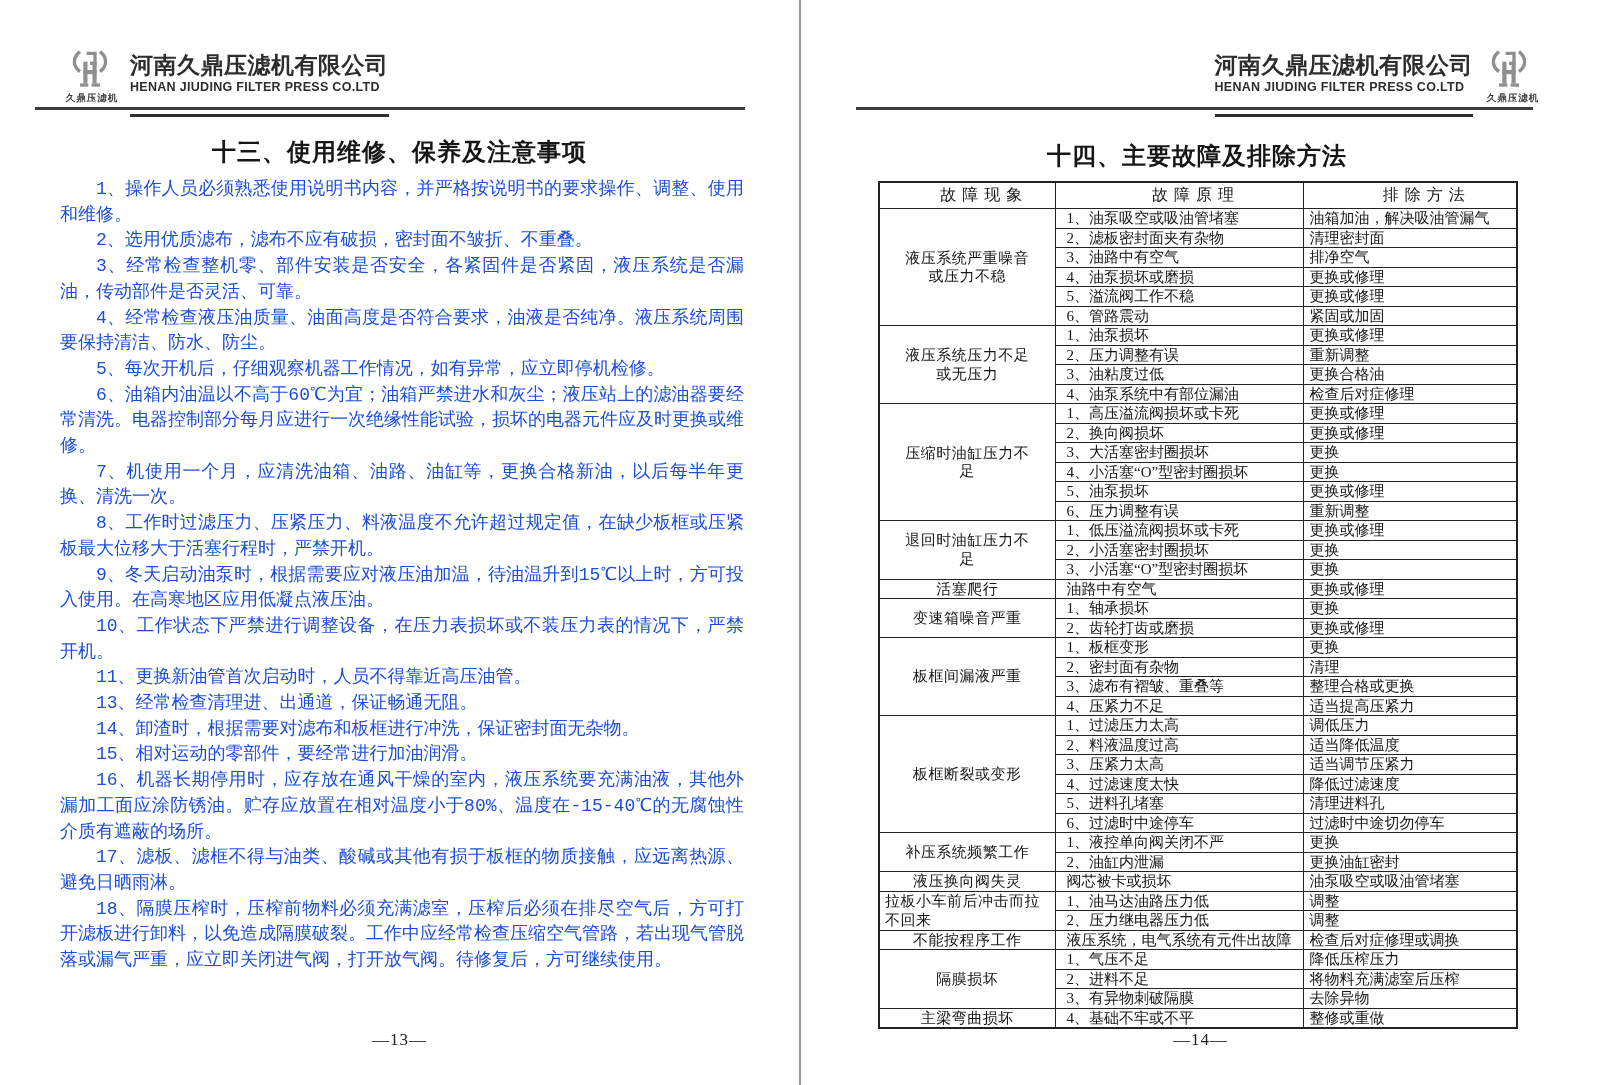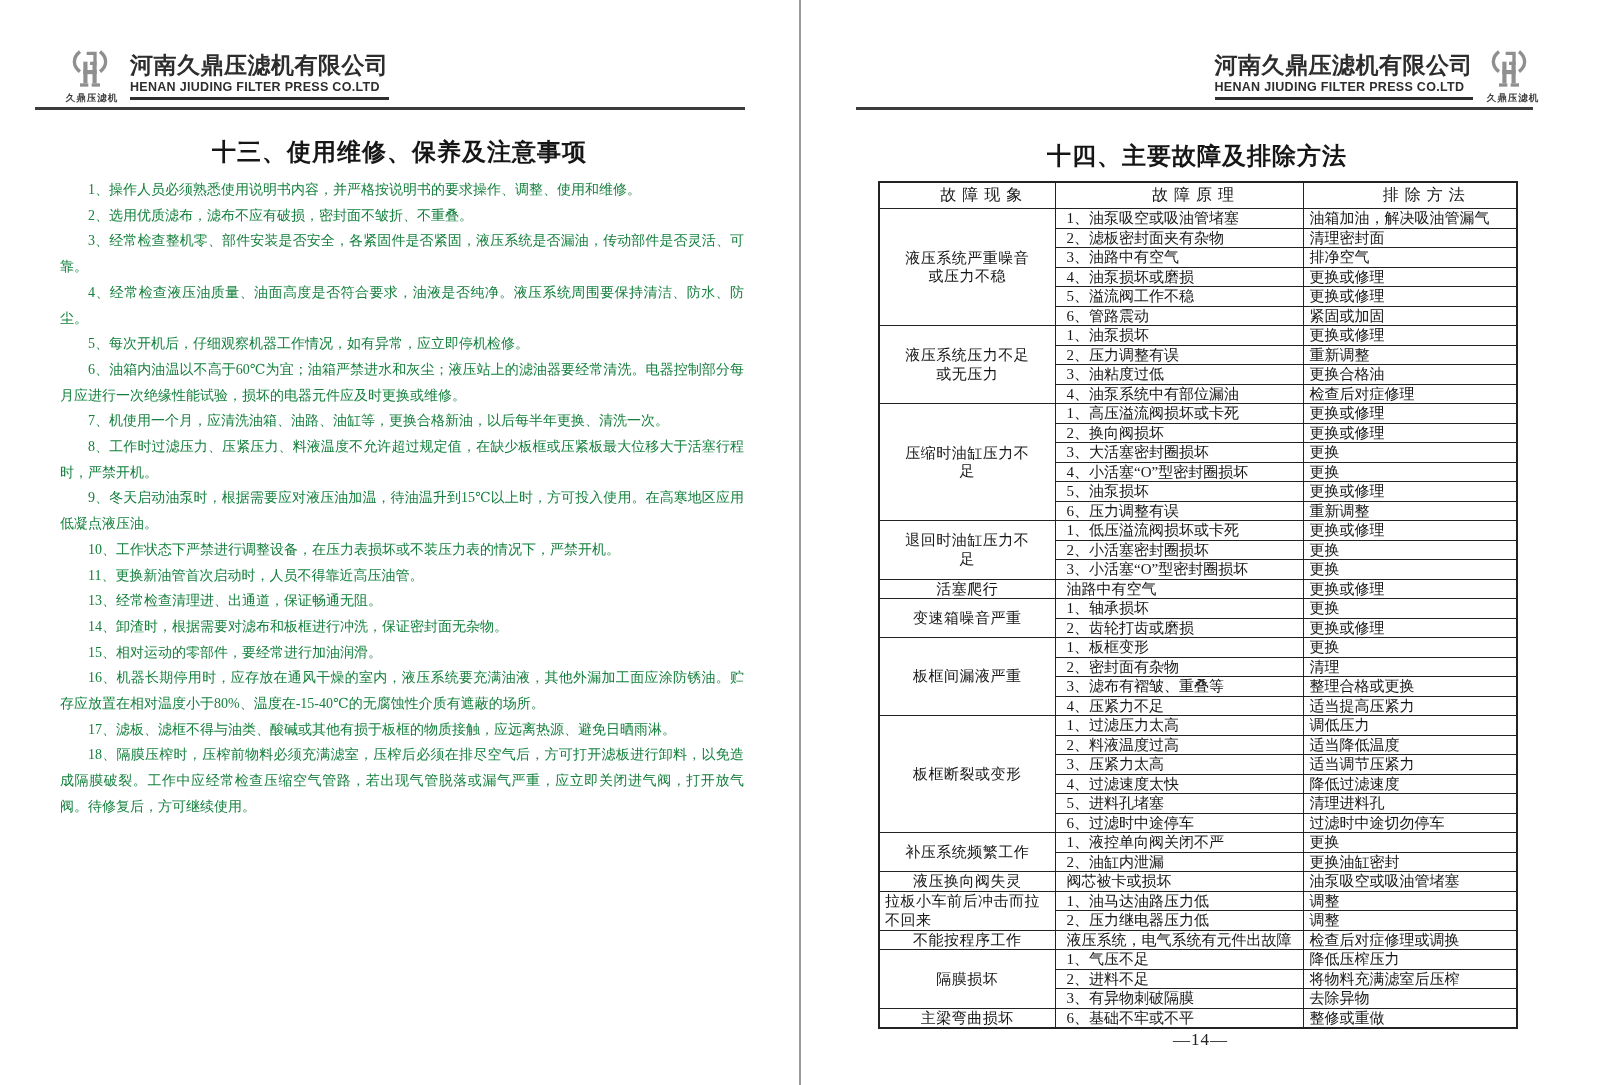--- a/index.html
+++ b/index.html
@@ -24,38 +24,38 @@
     font-size:9.5px;font-weight:700;color:#3d3d3d;letter-spacing:1px;white-space:nowrap;
   }
   .page-left .logo-caption{left:62px;top:92px;width:60px;text-align:center;}
   .page-right .logo-caption{left:682px;top:92px;width:60px;text-align:center;}
   .company{position:absolute;top:52px;font-family:"Liberation Sans","DejaVu Sans",sans-serif;}
   .page-left .company{left:130px;}
   .page-right .company{right:127px;}
   .co-cn{font-size:23px;font-weight:700;color:#2d2d2d;letter-spacing:0.5px;line-height:27px;white-space:nowrap;}
   .co-en{
     font-size:12.5px;font-weight:700;color:#2d2d2d;letter-spacing:0.3px;white-space:nowrap;
-    padding-bottom:3px;border-bottom:3px solid #2e2e2e;margin-top:1px;
+    padding-bottom:20px;border-bottom:3px solid #2e2e2e;margin-top:1px;
   }
   .head-rule{position:absolute;top:107px;height:3px;background:#3c3c3c;}
   .page-left .head-rule{left:35px;width:710px;}
   .page-right .head-rule{left:55px;width:677px;}
 
   
   .chapter-title{
     position:absolute;width:100%;text-align:center;
     font-family:"Liberation Sans","DejaVu Sans",sans-serif;
     font-weight:700;font-size:24px;color:#161616;letter-spacing:1px;
   }
   .page-left .chapter-title{top:136px;}
   .page-right .chapter-title{top:140px;left:77px;width:638px;}
 
   
   .paras{position:absolute;left:60px;top:177px;width:684px;
-    font-size:14px;line-height:25.7px;text-align:justify;color:#15803d;}
+    font-size:18px;line-height:25.7px;text-align:justify;color:#1d4ed8;font-family:Liberation Mono, monospace;}
   .paras p{margin:0;text-indent:2em;}
 
   .page-num{
     position:absolute;top:1030px;width:100%;text-align:center;
     font-size:17px;color:#222;letter-spacing:1px;
   }
 
   
   .fault-table{
     position:absolute;left:77px;top:181px;width:638px;
@@ -118,20 +118,21 @@
         <p>10、工作状态下严禁进行调整设备，在压力表损坏或不装压力表的情况下，严禁开机。</p>
         <p>11、更换新油管首次启动时，人员不得靠近高压油管。</p>
         <p>13、经常检查清理进、出通道，保证畅通无阻。</p>
         <p>14、卸渣时，根据需要对滤布和板框进行冲洗，保证密封面无杂物。</p>
         <p>15、相对运动的零部件，要经常进行加油润滑。</p>
         <p>16、机器长期停用时，应存放在通风干燥的室内，液压系统要充满油液，其他外漏加工面应涂防锈油。贮存应放置在相对温度小于80%、温度在-15-40℃的无腐蚀性介质有遮蔽的场所。</p>
         <p>17、滤板、滤框不得与油类、酸碱或其他有损于板框的物质接触，应远离热源、避免日晒雨淋。</p>
         <p>18、隔膜压榨时，压榨前物料必须充满滤室，压榨后必须在排尽空气后，方可打开滤板进行卸料，以免造成隔膜破裂。工作中应经常检查压缩空气管路，若出现气管脱落或漏气严重，应立即关闭进气阀，打开放气阀。待修复后，方可继续使用。</p>
       </div>
 
+    <div class="page-num">—13—</div>
   </div>
 
   <div class="page-divider"></div>
 
   <div class="page page-right">
     <div class="company">
       <div class="co-cn">河南久鼎压滤机有限公司</div>
       <div class="co-en">HENAN JIUDING FILTER PRESS CO.LTD</div>
     </div>
     <div class="logo">
@@ -341,21 +342,21 @@
           <tr>
             <td class="cause">2、进料不足</td>
             <td class="remedy">将物料充满滤室后压榨</td>
           </tr>
           <tr>
             <td class="cause">3、有异物刺破隔膜</td>
             <td class="remedy">去除异物</td>
           </tr>
           <tr>
             <td rowspan="1" class="phen">主梁弯曲损坏</td>
-            <td class="cause">6、基础不牢或不平</td>
+            <td class="cause">4、基础不牢或不平</td>
             <td class="remedy">整修或重做</td>
           </tr>
         </tbody>
     </table>
 
     <div class="page-num">—14—</div>
   </div>
 </div>
 
 </body></html>

